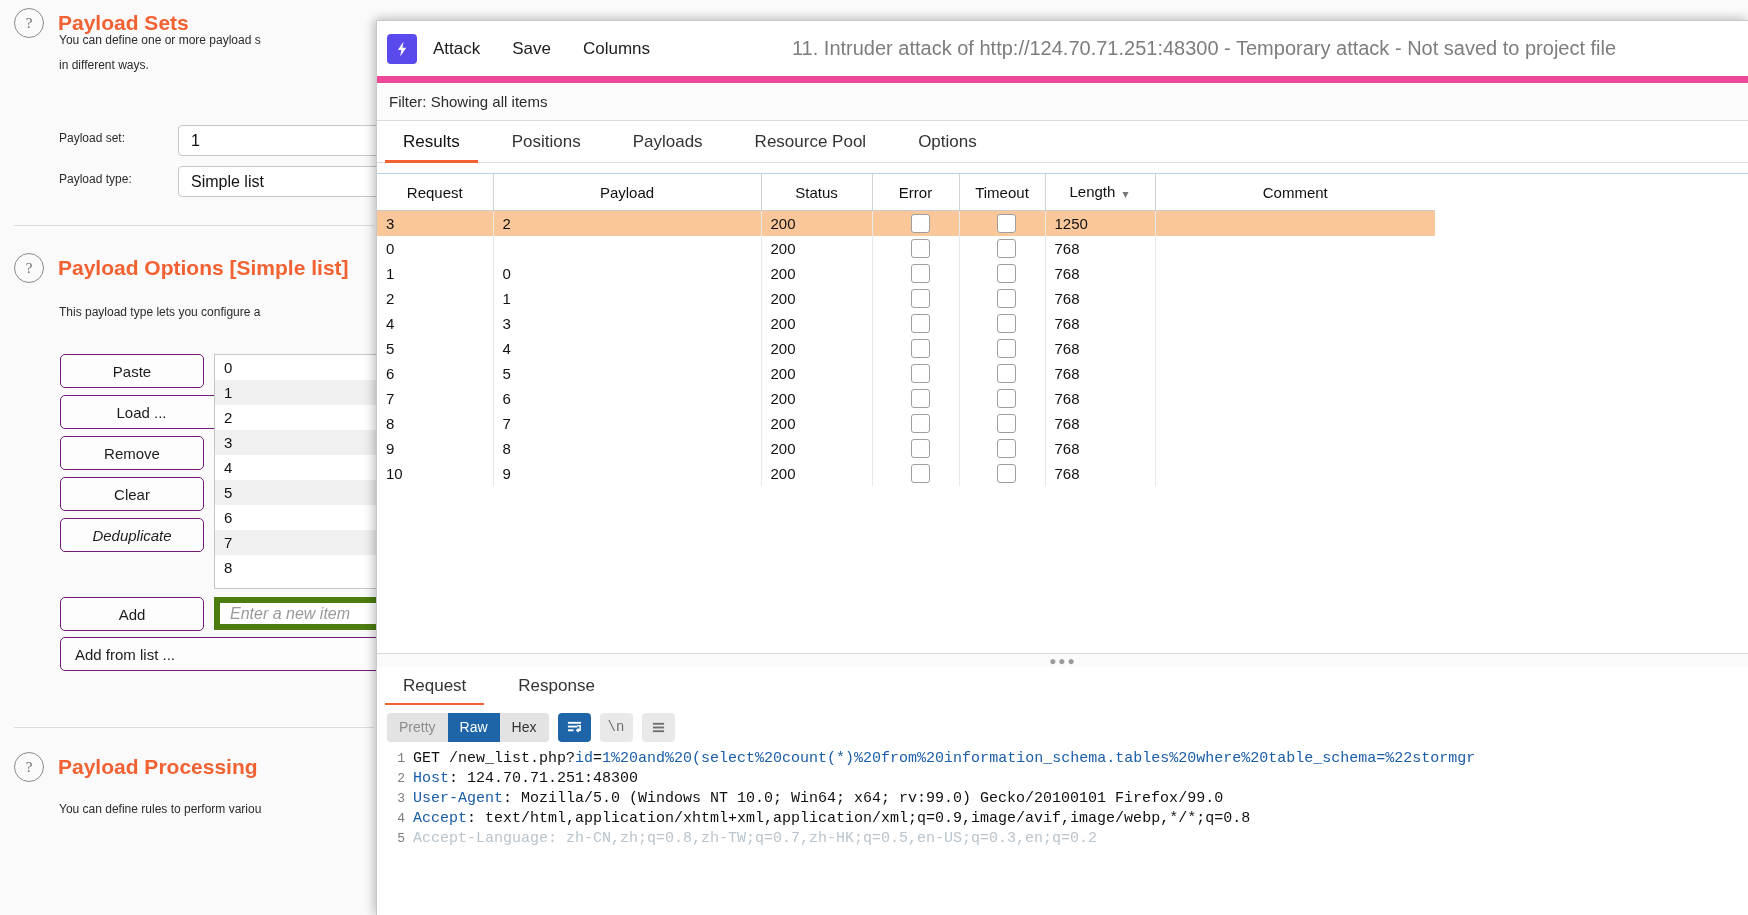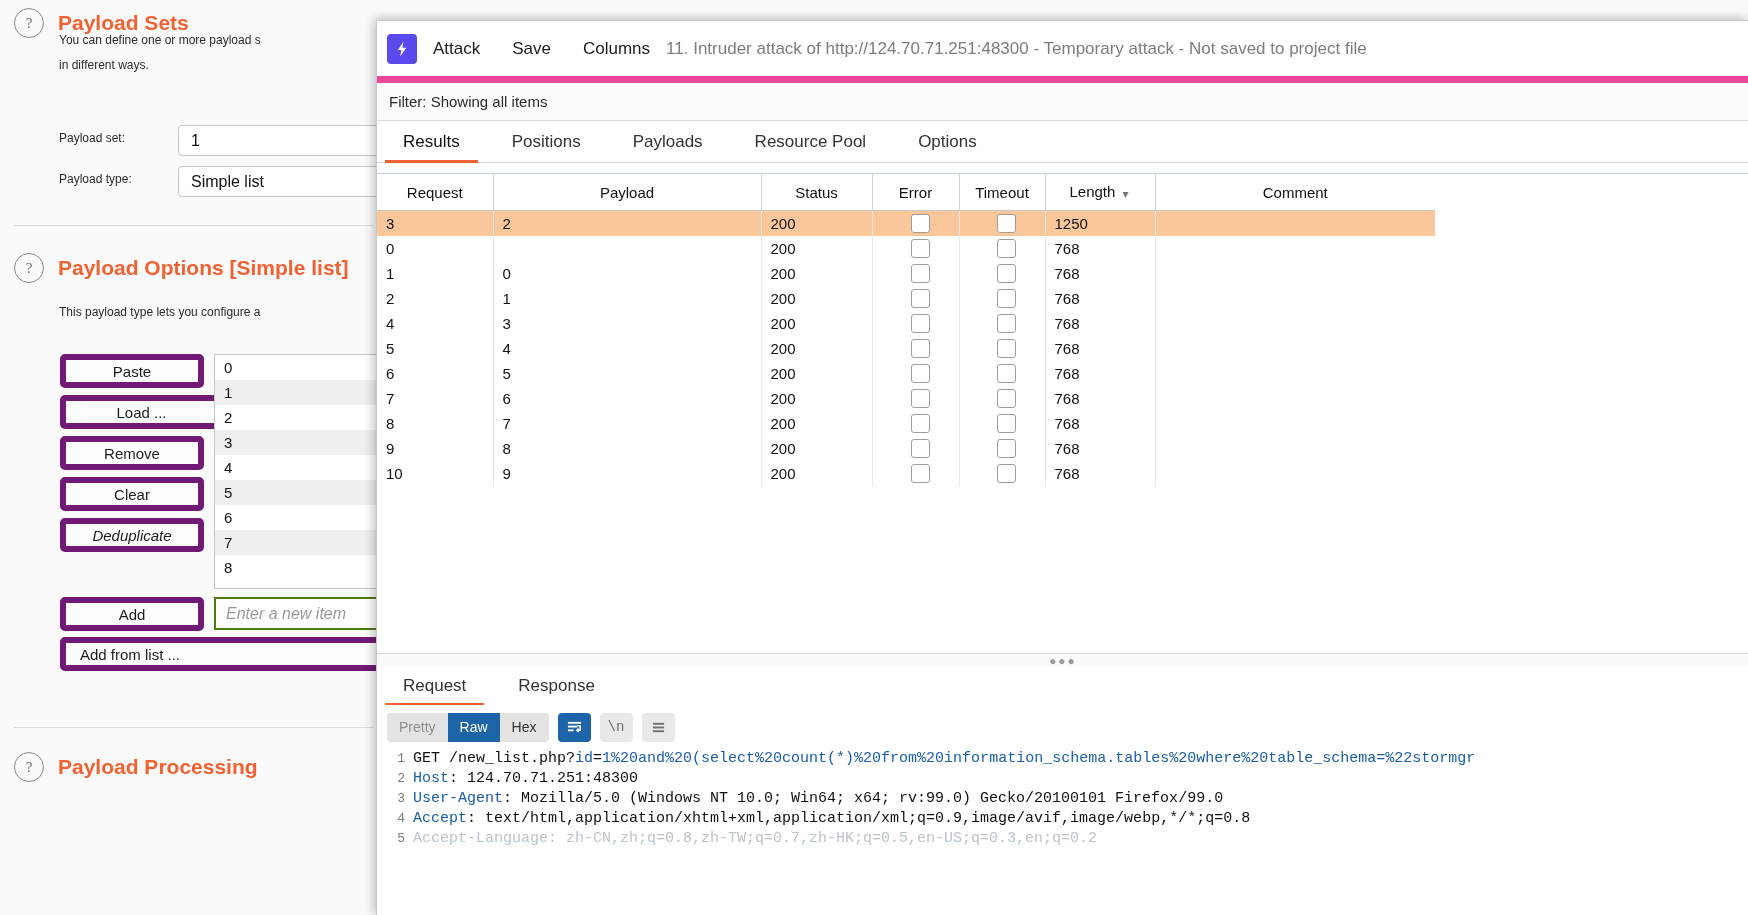--- a/index.html
+++ b/index.html
@@ -22,49 +22,49 @@
   }
   .sec-title{color:#f26132;font-weight:bold;font-size:21px;white-space:nowrap;}
   .sec-desc{position:absolute;font-size:12px;color:#2b2b2b;line-height:25px;white-space:pre;}
   .fld-label{position:absolute;font-size:12px;color:#2b2b2b;white-space:nowrap;}
   .combo{
     position:absolute;height:31px;border:1px solid #c6c6c6;border-radius:4px;background:#fff;
     display:flex;align-items:center;padding-left:12px;font-size:16px;color:#111;box-sizing:border-box;
   }
   .hr{position:absolute;height:1px;background:#dcdcdc;}
   .btn{
-    position:absolute;height:34px;border:6px solid #701a75;border-radius:5px;background:#fdfdfd;
+    position:absolute;height:34px;border:1px solid #701a75;border-radius:5px;background:#fdfdfd;
     display:flex;align-items:center;justify-content:center;font-size:15px;color:#1c1c1c;
     box-sizing:border-box;
   }
   .listbox{position:absolute;border:1px solid #c6c6c6;background:#fff;box-sizing:border-box;overflow:hidden;}
   .listrow{height:25px;line-height:25px;padding-left:9px;font-size:15px;color:#111;box-sizing:border-box;}
   .listrow.alt{background:#f0f0f0;}
   .textinput{
-    position:absolute;height:33px;border:2px solid #4d7c0f;background:#fff;
+    position:absolute;height:33px;border:6px solid #4d7c0f;background:#fff;
     display:flex;align-items:center;padding-left:10px;box-sizing:border-box;
     font-size:16px;color:#9a9a9a;font-style:italic;
   }
 
   
   #intruder{
     position:absolute;left:376px;top:20px;width:1372px;height:895px;
     background:#fff;border:1px solid #c9c9c9;border-bottom:none;border-right:none;
     box-shadow:-3px 0 10px rgba(0,0,0,.18), 0 -3px 10px rgba(0,0,0,.10);
     box-sizing:border-box;overflow:hidden;
   }
   #titlebar{height:55px;display:flex;align-items:center;background:#fff;border-bottom:7px solid #ec4899;}
   .burp-logo{
     width:30px;height:30px;border-radius:4px;background:#5a49ec;margin-left:10px;
     display:flex;align-items:center;justify-content:center;flex:0 0 auto;
   }
   .burp-logo svg{display:block;}
   .menu-item{font-size:17px;color:#1c1c1c;padding:0 16px;white-space:nowrap;}
   #win-title{
-    flex:1;text-align:left;color:#7d7d7d;font-size:17px;white-space:nowrap;
+    flex:1;text-align:center;color:#7d7d7d;font-size:20px;white-space:nowrap;
     overflow:hidden;text-overflow:clip;padding-right:6px;
   }
 
   #maintabs{height:41px;display:flex;align-items:stretch;border-bottom:1px solid #dcdcdc;background:#fff;}
   .mtab{
     display:flex;align-items:center;padding:0 26px;font-size:17px;color:#333;position:relative;white-space:nowrap;
   }
   .mtab.active{color:#111;}
   .mtab.active:after{
     content:"";position:absolute;left:8px;right:8px;bottom:-1px;height:3px;background:#f26132;
@@ -179,20 +179,21 @@
     <span>Enter a new item</span>
   </div>
   <div class="btn" style="left:60px;top:637px;width:354px;justify-content:flex-start;padding-left:14px;">Add from list ...</div>
 
   <div class="hr" style="left:14px;top:727px;width:360px;"></div>
 
   <div class="sec-head" style="left:14px;top:752px;">
     <div class="qmark">?</div>
     <div class="sec-title">Payload Processing</div>
   </div>
+  <div class="sec-desc" style="left:59px;top:797px;">You can define rules to perform variou</div>
 </div>
 
 <div id="intruder">
 
   <div id="titlebar">
     <div class="burp-logo">
       <svg width="18" height="18" viewBox="0 0 24 24" aria-hidden="true">
         <path d="M14 2 L6.5 13.2 L11.2 13.2 L9.6 22 L17.6 10.4 L12.6 10.4 Z" fill="#ffffff"></path>
       </svg>
     </div>

